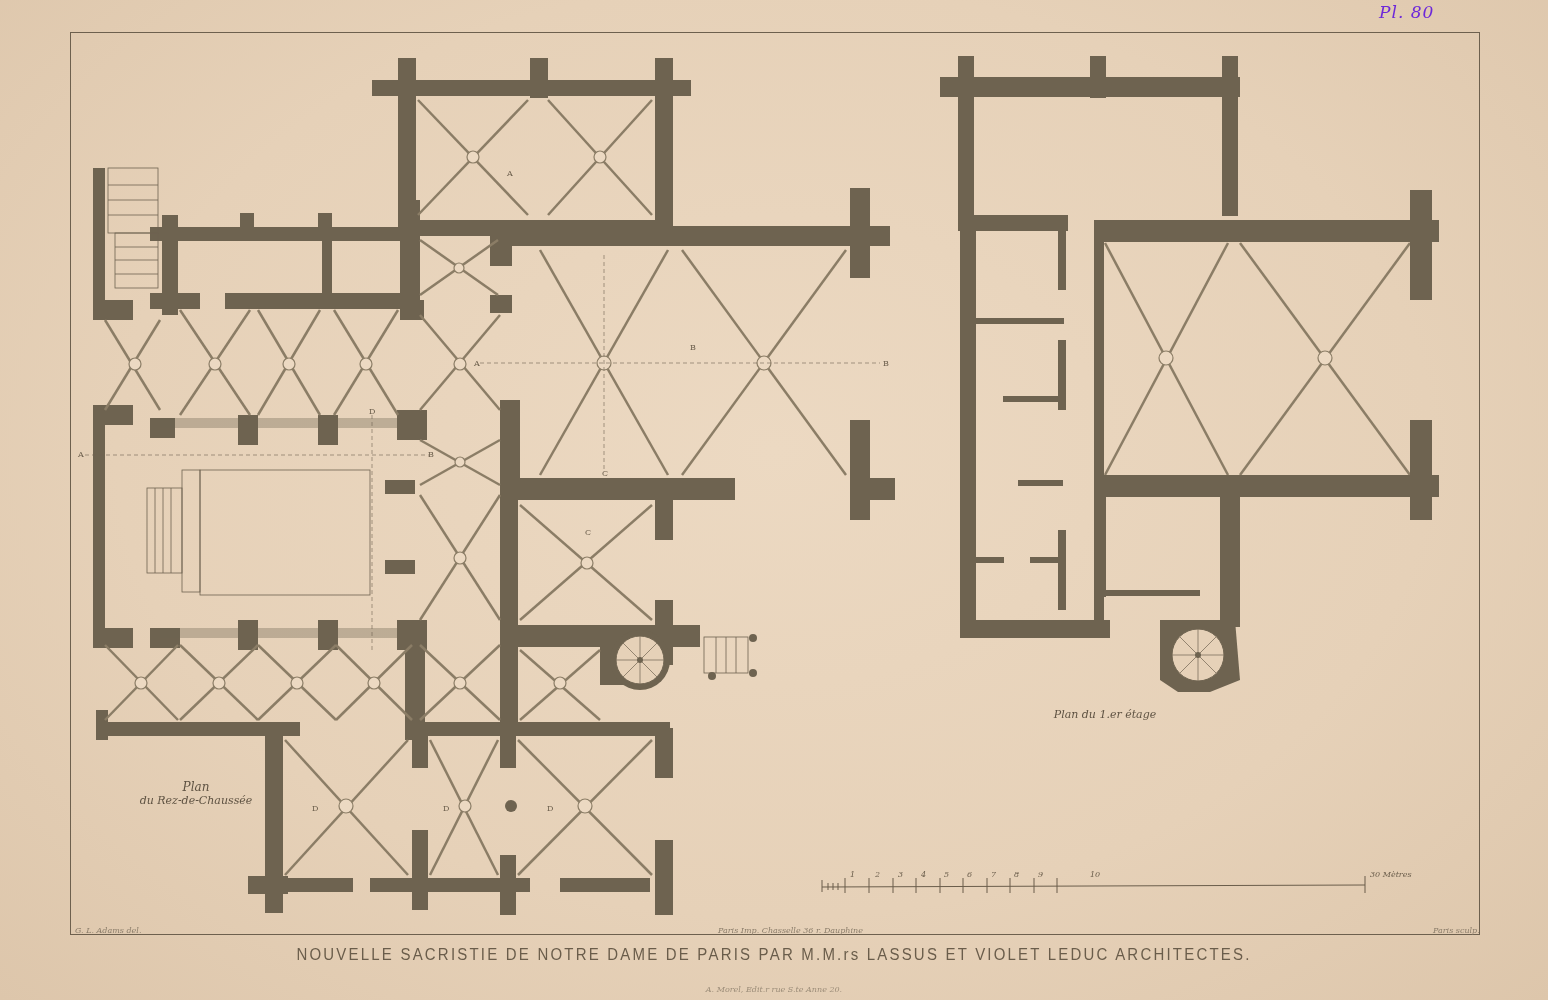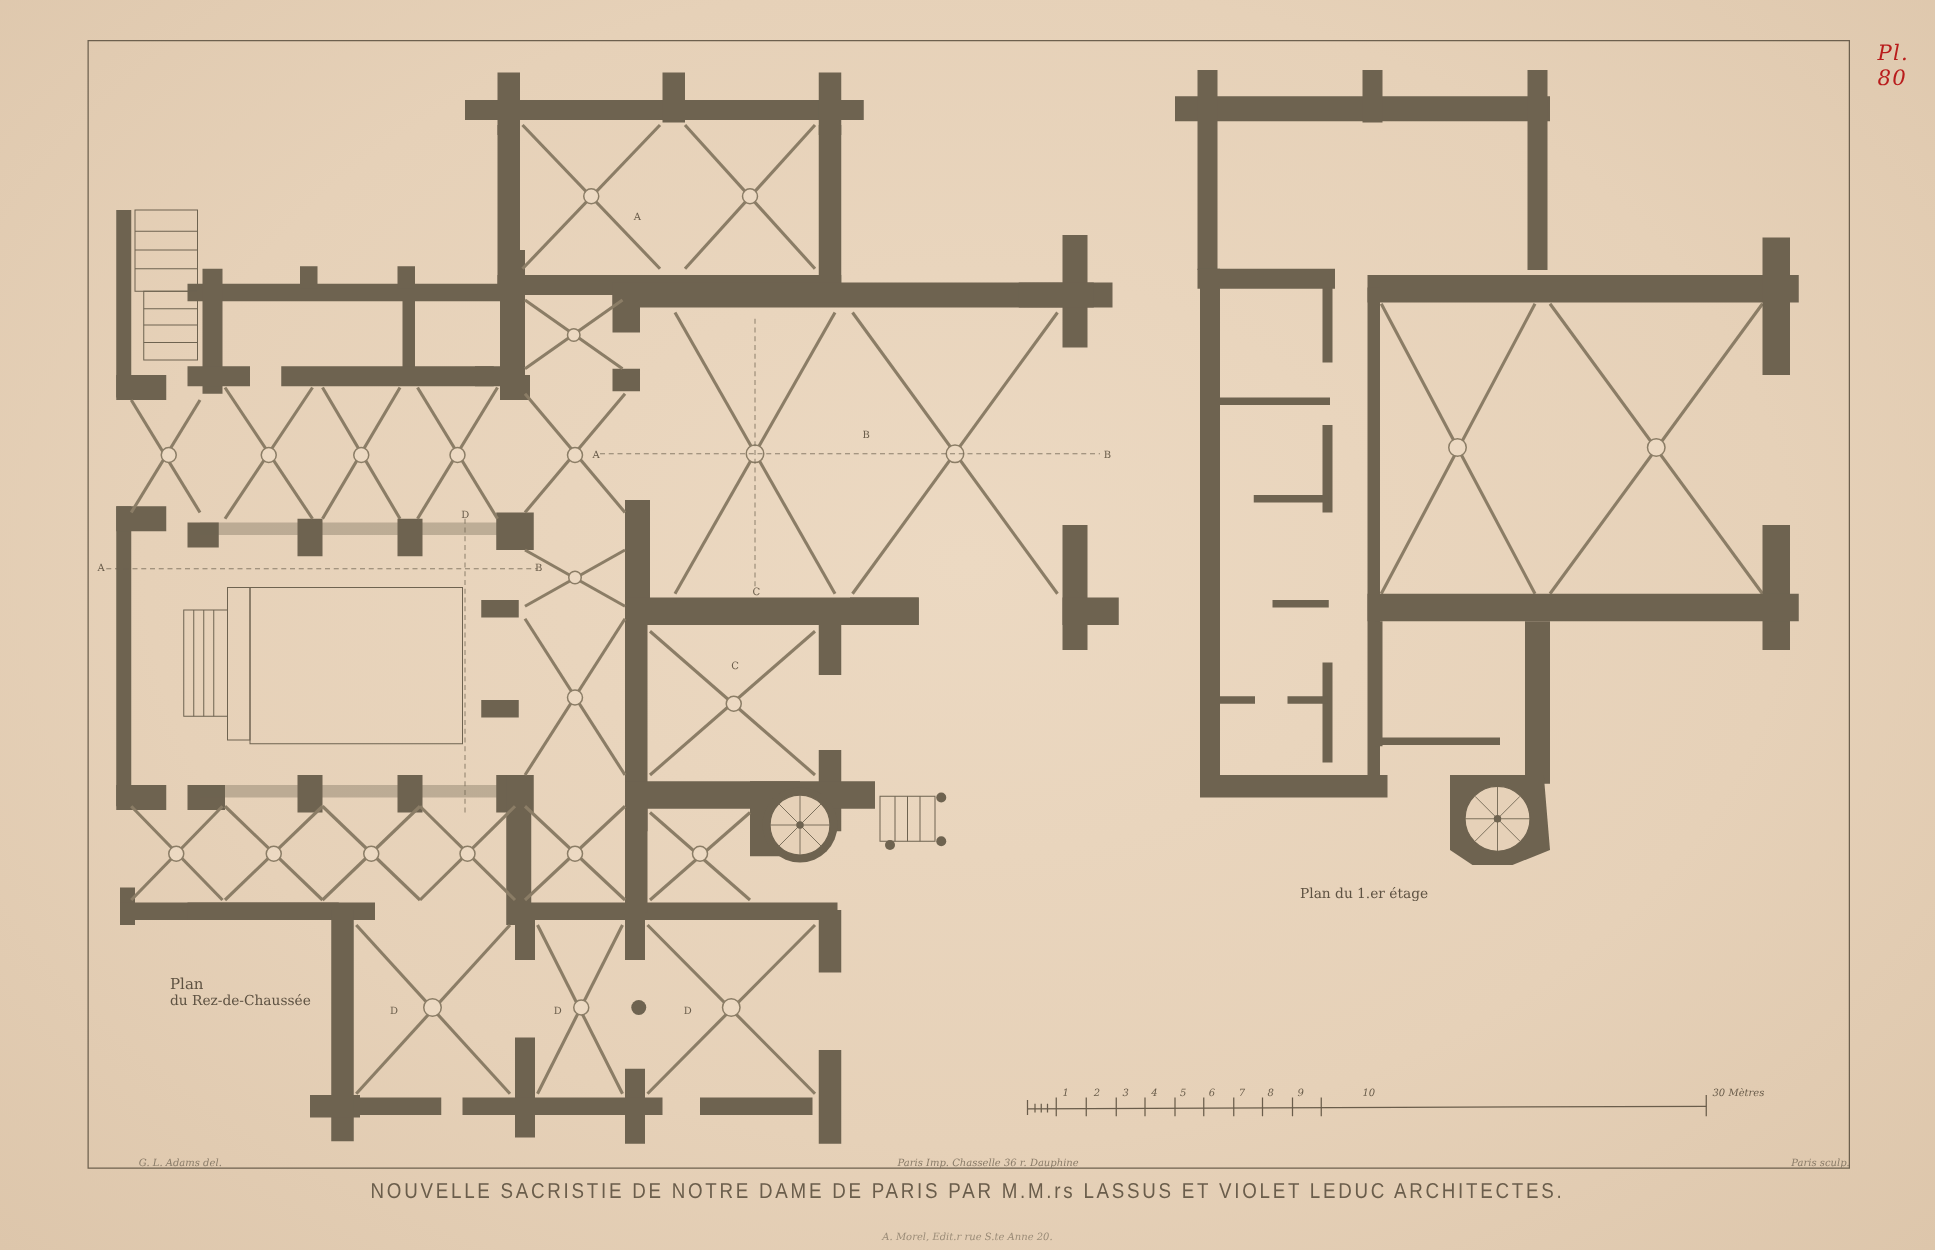--- a/index.html
+++ b/index.html
@@ -1,23 +1,23 @@
 <!DOCTYPE html>
 <html><head>
 <meta charset="utf-8">
 <style>
   html,body{margin:0;padding:0;}
   body{width:1548px;height:1000px;background:#e6d1b8;position:relative;overflow:hidden;font-family:"DejaVu Serif",serif;}
   .plate{position:absolute;left:0;top:0;width:1548px;height:1000px;background:radial-gradient(ellipse at 50% 45%,#ecd9c2 0%,#e6d1b8 60%,#ddc6ab 100%);}
   .frame{position:absolute;left:70px;top:32px;width:1410px;height:903px;border:1.5px solid #6d604e;box-sizing:border-box;}
-  .plnum{position:absolute;left:1502px;top:2px;font-style:italic;font-size:17px;color:#b91c1c;letter-spacing:1px;margin-top:31px;}
+  .plnum{position:absolute;left:1379px;top:2px;font-style:italic;font-size:17px;color:#6d28d9;letter-spacing:1px;}
   .credit{position:absolute;top:926px;font-style:italic;font-size:8px;color:#8a7c69;}
   .title{position:absolute;left:0;width:1548px;top:945px;text-align:center;font-family:"Liberation Sans Narrow","Liberation Sans",sans-serif;font-size:15px;letter-spacing:2.2px;color:#6a5d4b;transform:scaleY(1.15);}
   .publisher{position:absolute;left:0;width:1548px;top:985px;text-align:center;font-style:italic;font-size:8px;color:#9b8c78;}
-  .caption{position:absolute;color:#5e5242;font-size:12px;text-align:left;}
+  .caption{position:absolute;font-style:italic;color:#5e5242;font-size:12px;text-align:center;}
   svg{position:absolute;left:0;top:0;}
   .scale-label{position:absolute;font-style:italic;font-size:8px;color:#6a5d4b;}
 </style>
 </head>
 <body>
 
 <div class="plate"></div>
 <div class="frame"></div>
 <div class="plnum">Pl. 80</div>
 
@@ -318,17 +318,17 @@
   <span class="scale-label" style="left:921px;top:870px;">4</span>
   <span class="scale-label" style="left:944px;top:870px;">5</span>
   <span class="scale-label" style="left:967px;top:870px;">6</span>
   <span class="scale-label" style="left:991px;top:870px;">7</span>
   <span class="scale-label" style="left:1014px;top:870px;">8</span>
   <span class="scale-label" style="left:1038px;top:870px;">9</span>
   <span class="scale-label" style="left:1058px;top:870px;margin-left:32px;">10</span>
   <span class="scale-label" style="left:1370px;top:870px;">30 Mètres</span>
 </div>
 
-<div class="credit" style="left:75px;margin-left:36px;">G. L. Adams del.</div>
+<div class="credit" style="left:75px;">G. L. Adams del.</div>
 <div class="credit" style="left:718px;">Paris Imp. Chasselle 36 r. Dauphine</div>
 <div class="credit" style="left:1433px;">Paris sculp.</div>
 <div class="title">NOUVELLE SACRISTIE DE NOTRE DAME DE PARIS PAR M.M.rs LASSUS ET VIOLET LEDUC ARCHITECTES.</div>
 <div class="publisher">A. Morel, Edit.r rue S.te Anne 20.</div>
 
 </body></html>

